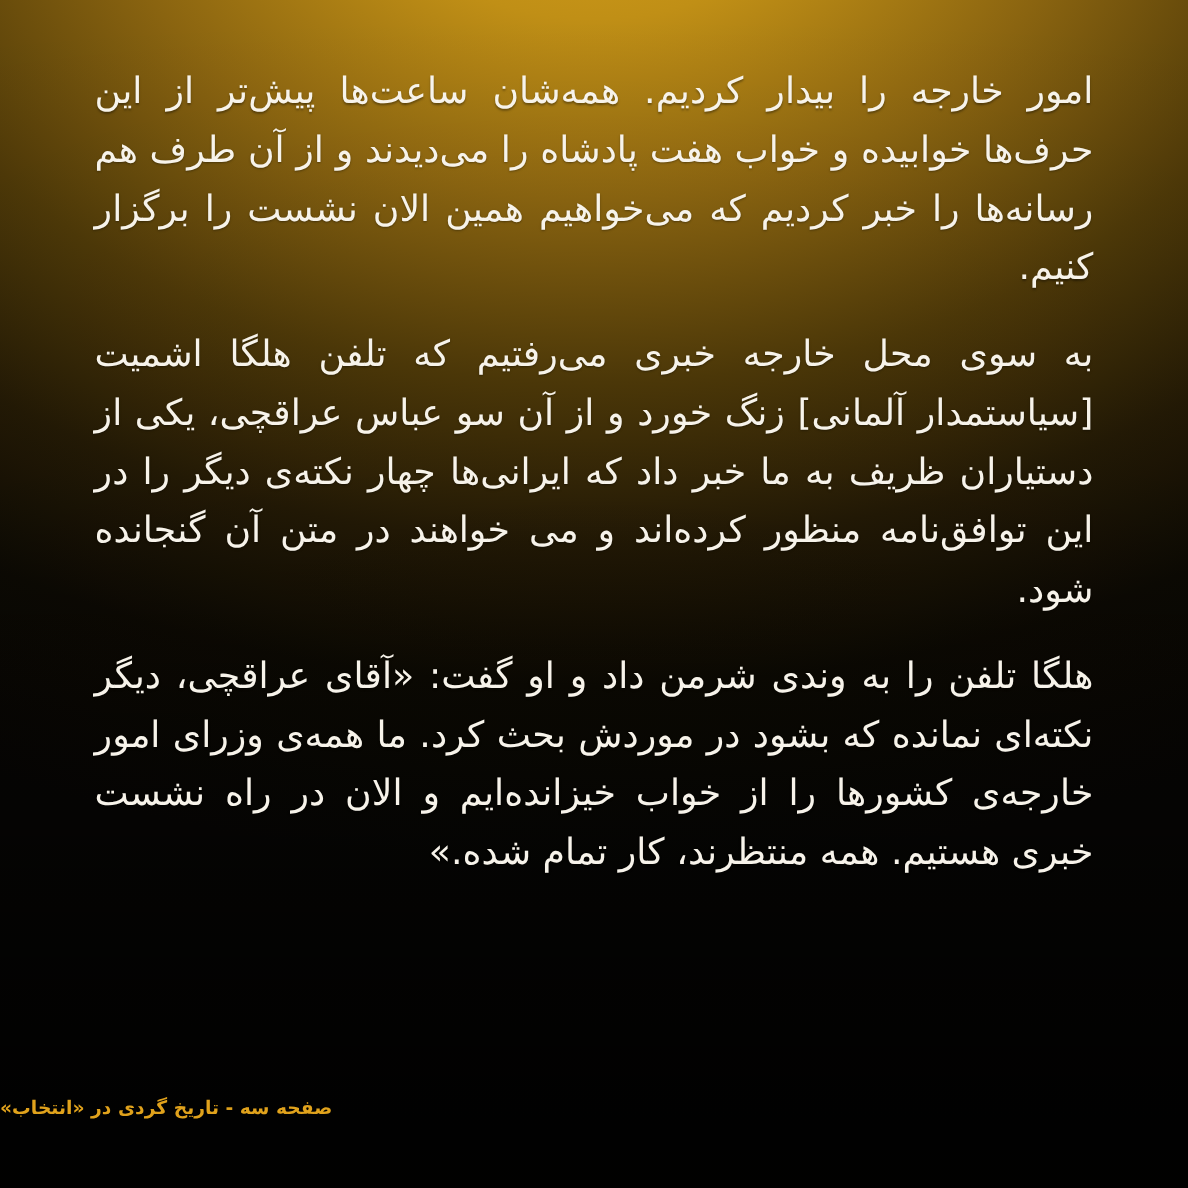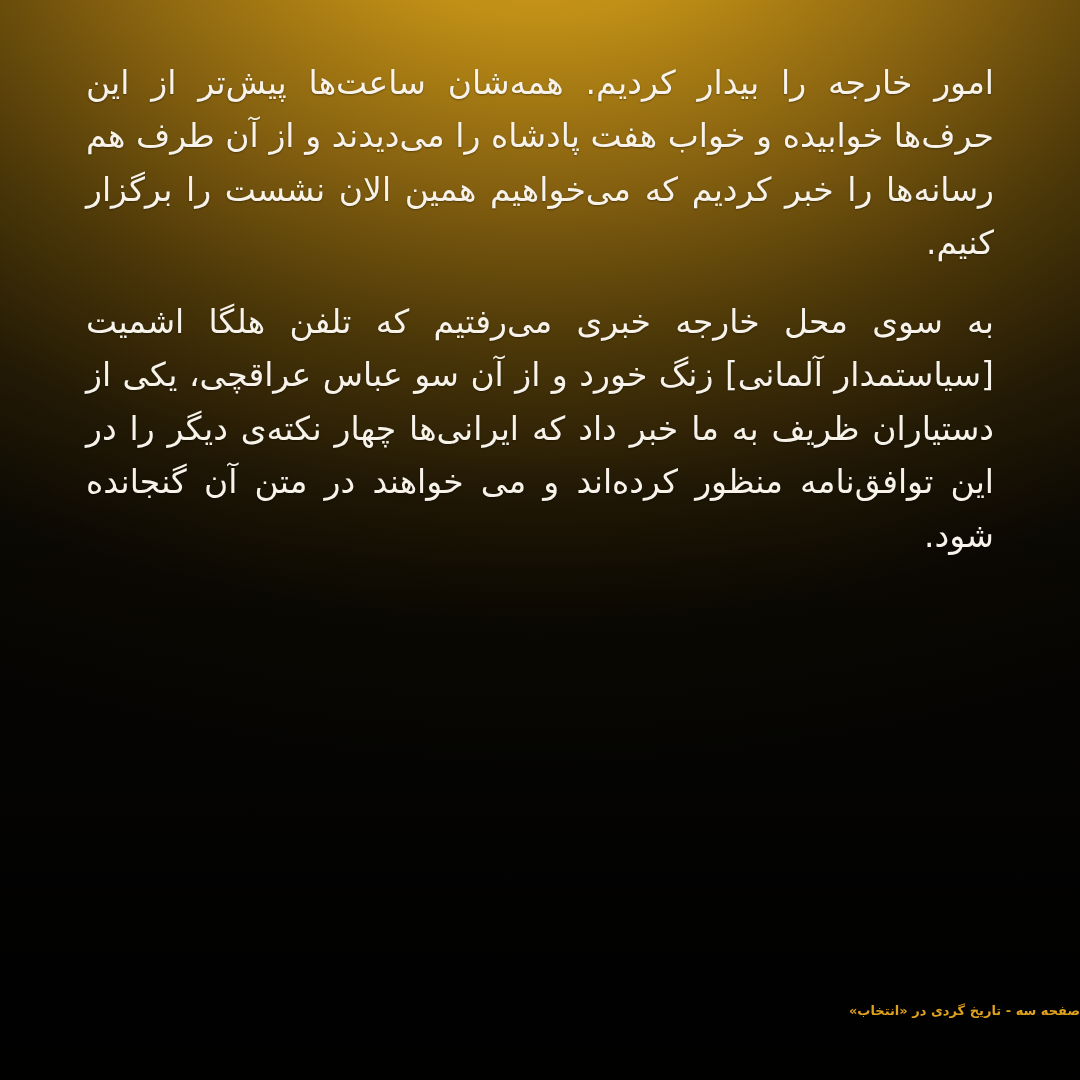--- a/index.html
+++ b/index.html
@@ -44,33 +44,34 @@
     direction: rtl;
     letter-spacing: 0;
     text-shadow: 0 1px 2px rgba(0,0,0,0.35);
   }
   .footer {
     position: absolute;
     left: 0;
     right: 0;
     bottom: 62px;
     z-index: 3;
-    text-align: right;
+    text-align: left;
     color: #e0a21c;
-    font-size: 13px;
+    font-size: 17px;
     font-weight: bold;
     direction: rtl;
     letter-spacing: 0.2px;
   }
 </style>
 </head>
 <body>
 
 <div class="card">
 
   <div class="content">
     <p class="para">امور خارجه را بیدار کردیم. همه‌شان ساعت‌ها پیش‌تر از این حرف‌ها خوابیده و خواب هفت پادشاه را می‌دیدند و از آن طرف هم رسانه‌ها را خبر کردیم که می‌خواهیم همین الان نشست را برگزار کنیم.</p>
     <p class="para">به سوی محل خارجه خبری می‌رفتیم که تلفن هلگا اشمیت [سیاستمدار آلمانی] زنگ خورد و از آن سو عباس عراقچی، یکی از دستیاران ظریف به ما خبر داد که ایرانی‌ها چهار نکته‌ی دیگر را در این توافق‌نامه منظور کرده‌اند و می خواهند در متن آن گنجانده شود.</p>
+    <p class="para">هلگا تلفن را به وندی شرمن داد و او گفت: «آقای عراقچی، دیگر نکته‌ای نمانده که بشود در موردش بحث کرد. ما همه‌ی وزرای امور خارجه‌ی کشورها را از خواب خیزانده‌ایم و الان در راه نشست خبری هستیم. همه منتظرند، کار تمام شده.»</p>
   </div>
 
   <div class="footer">صفحه سه - تاریخ گردی در «انتخاب»</div>
 
 </div>
 
 </body></html>

